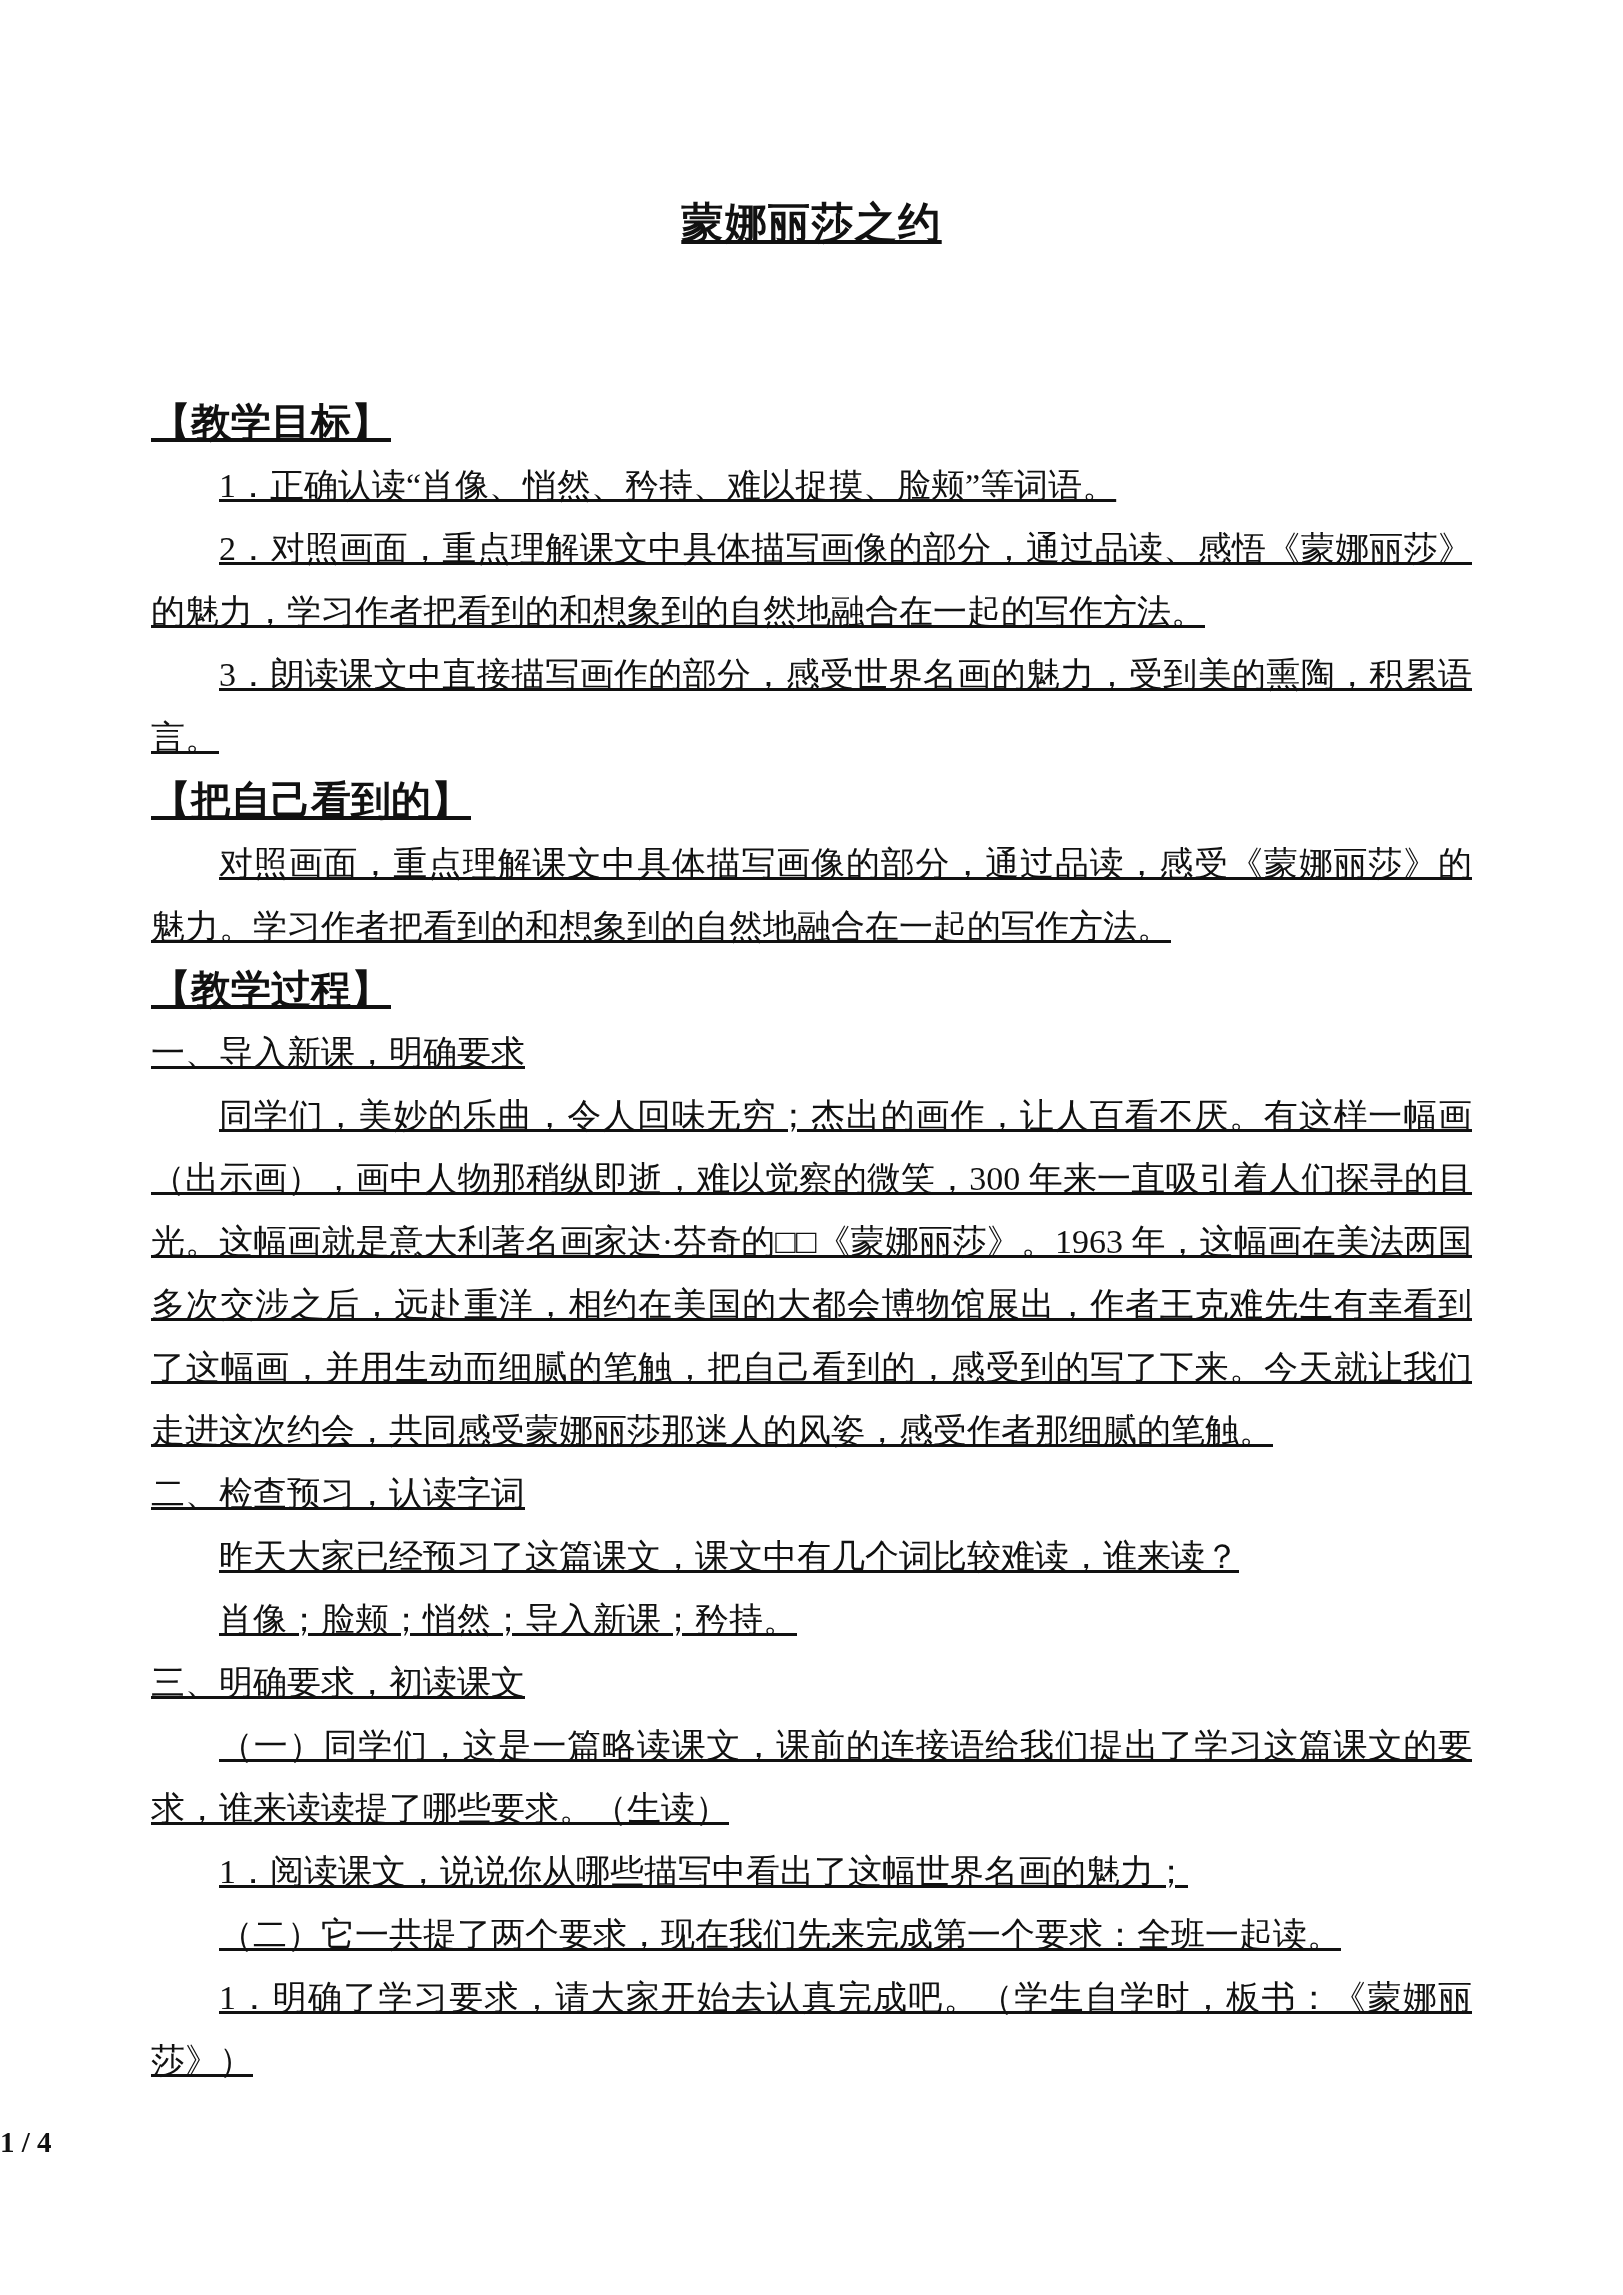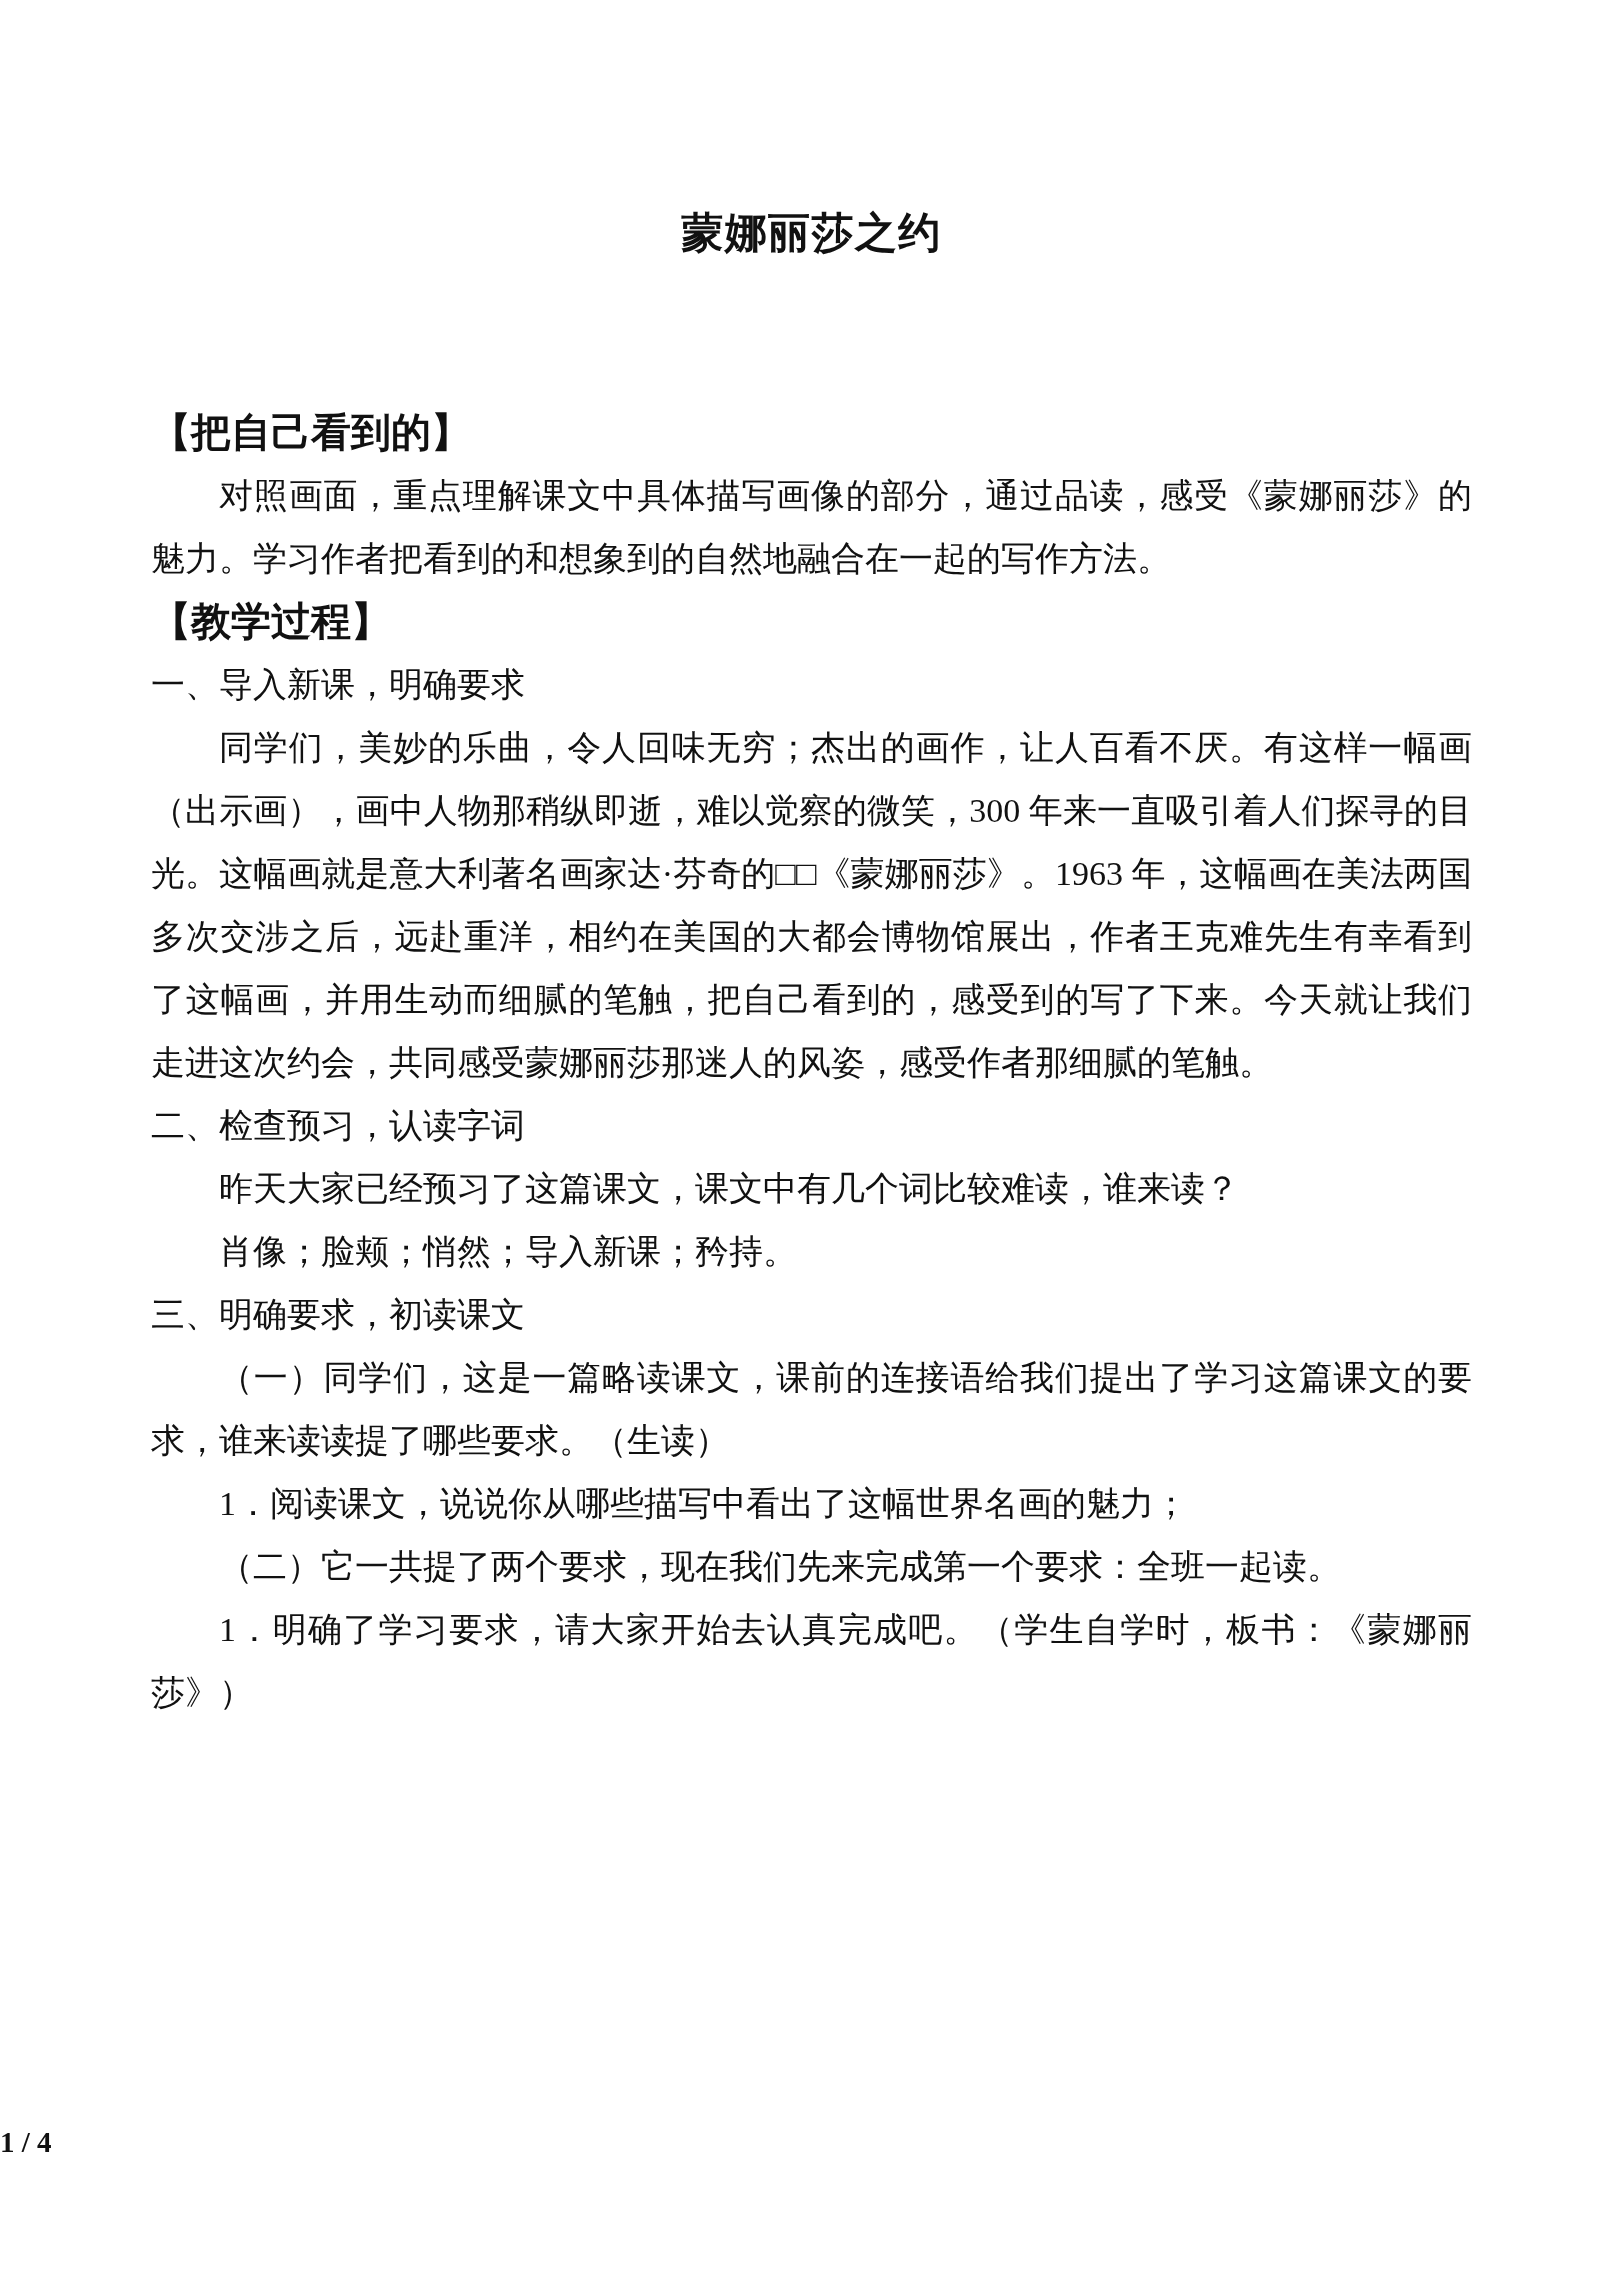--- a/index.html
+++ b/index.html
@@ -6,21 +6,21 @@
   body { background: #ffffff; }
   .page {
     position: relative;
     width: 1623px;
     height: 2295px;
     background: #ffffff;
     color: #111111;
     font-family: "Liberation Serif", "DejaVu Serif", serif;
     overflow: hidden;
   }
-  .content { padding: 10px 151px; }
+  .content { padding: 0 151px; text-decoration: underline; }
   .doc-title {
     margin: 0 0 144px 0;
     padding-top: 199px;
     text-align: center;
     font-size: 42px;
     line-height: 48px;
     font-weight: 700;
     letter-spacing: 1.4px;
   }
   .body-text {
@@ -53,20 +53,26 @@
 </head>
 <body>
 
 <div class="page">
   <div class="content">
 
     <h1 class="doc-title">蒙娜丽莎之约</h1>
 
     <div class="body-text">
 
+      <section>
+        <h2 class="section-heading">【教学目标】</h2>
+        <p>1．正确认读“肖像、悄然、矜持、难以捉摸、脸颊”等词语。</p>
+        <p>2．对照画面，重点理解课文中具体描写画像的部分，通过品读、感悟《蒙娜丽莎》的魅力，学习作者把看到的和想象到的自然地融合在一起的写作方法。</p>
+        <p>3．朗读课文中直接描写画作的部分，感受世界名画的魅力，受到美的熏陶，积累语言。</p>
+      </section>
 
       <section>
         <h2 class="section-heading">【把自己看到的】</h2>
         <p>对照画面，重点理解课文中具体描写画像的部分，通过品读，感受《蒙娜丽莎》的魅力。学习作者把看到的和想象到的自然地融合在一起的写作方法。</p>
       </section>
 
       <section>
         <h2 class="section-heading">【教学过程】</h2>
         <p class="flush">一、导入新课，明确要求</p>
         <p>同学们，美妙的乐曲，令人回味无穷；杰出的画作，让人百看不厌。有这样一幅画（出示画），画中人物那稍纵即逝，难以觉察的微笑，300 年来一直吸引着人们探寻的目光。这幅画就是意大利著名画家达·芬奇的□□《蒙娜丽莎》。1963 年，这幅画在美法两国多次交涉之后，远赴重洋，相约在美国的大都会博物馆展出，作者王克难先生有幸看到了这幅画，并用生动而细腻的笔触，把自己看到的，感受到的写了下来。今天就让我们走进这次约会，共同感受蒙娜丽莎那迷人的风姿，感受作者那细腻的笔触。</p>

